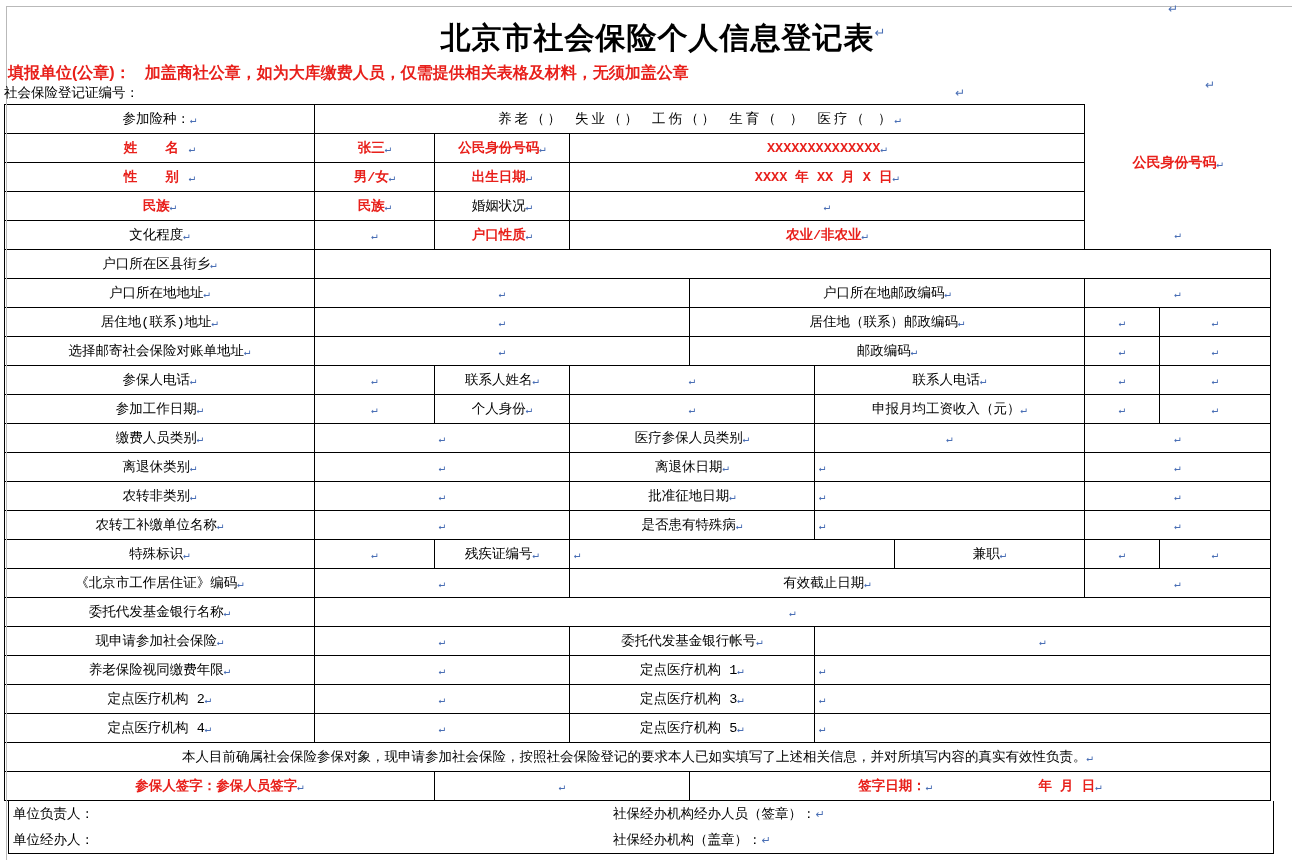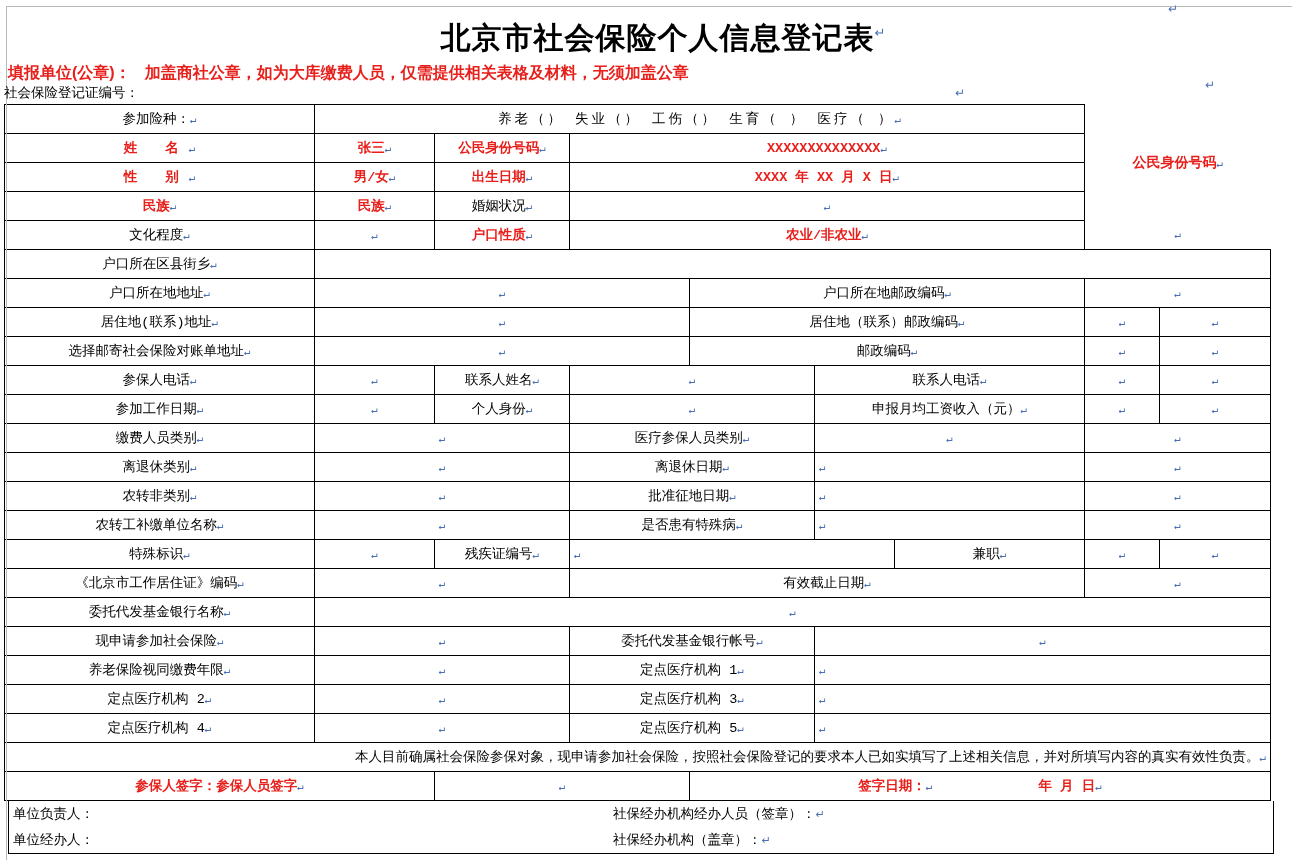--- a/index.html
+++ b/index.html
@@ -111,21 +111,21 @@
 
   .photo-cell {
     text-align: center;
     font-weight: bold;
     color: #e8201b;
     font-size: 14px;
   }
   .spaced { letter-spacing: 10px; }
   .statement {
     font-size: 13.5px;
-    text-align: right;
+    text-align: center;
     padding-left: 6px;
   }
   .sign-row td { height: 28px; }
   .footer {
     margin-left: 8px;
     width: 1266px;
     border-collapse: collapse;
     table-layout: fixed;
     font-size: 13.5px;
   }

